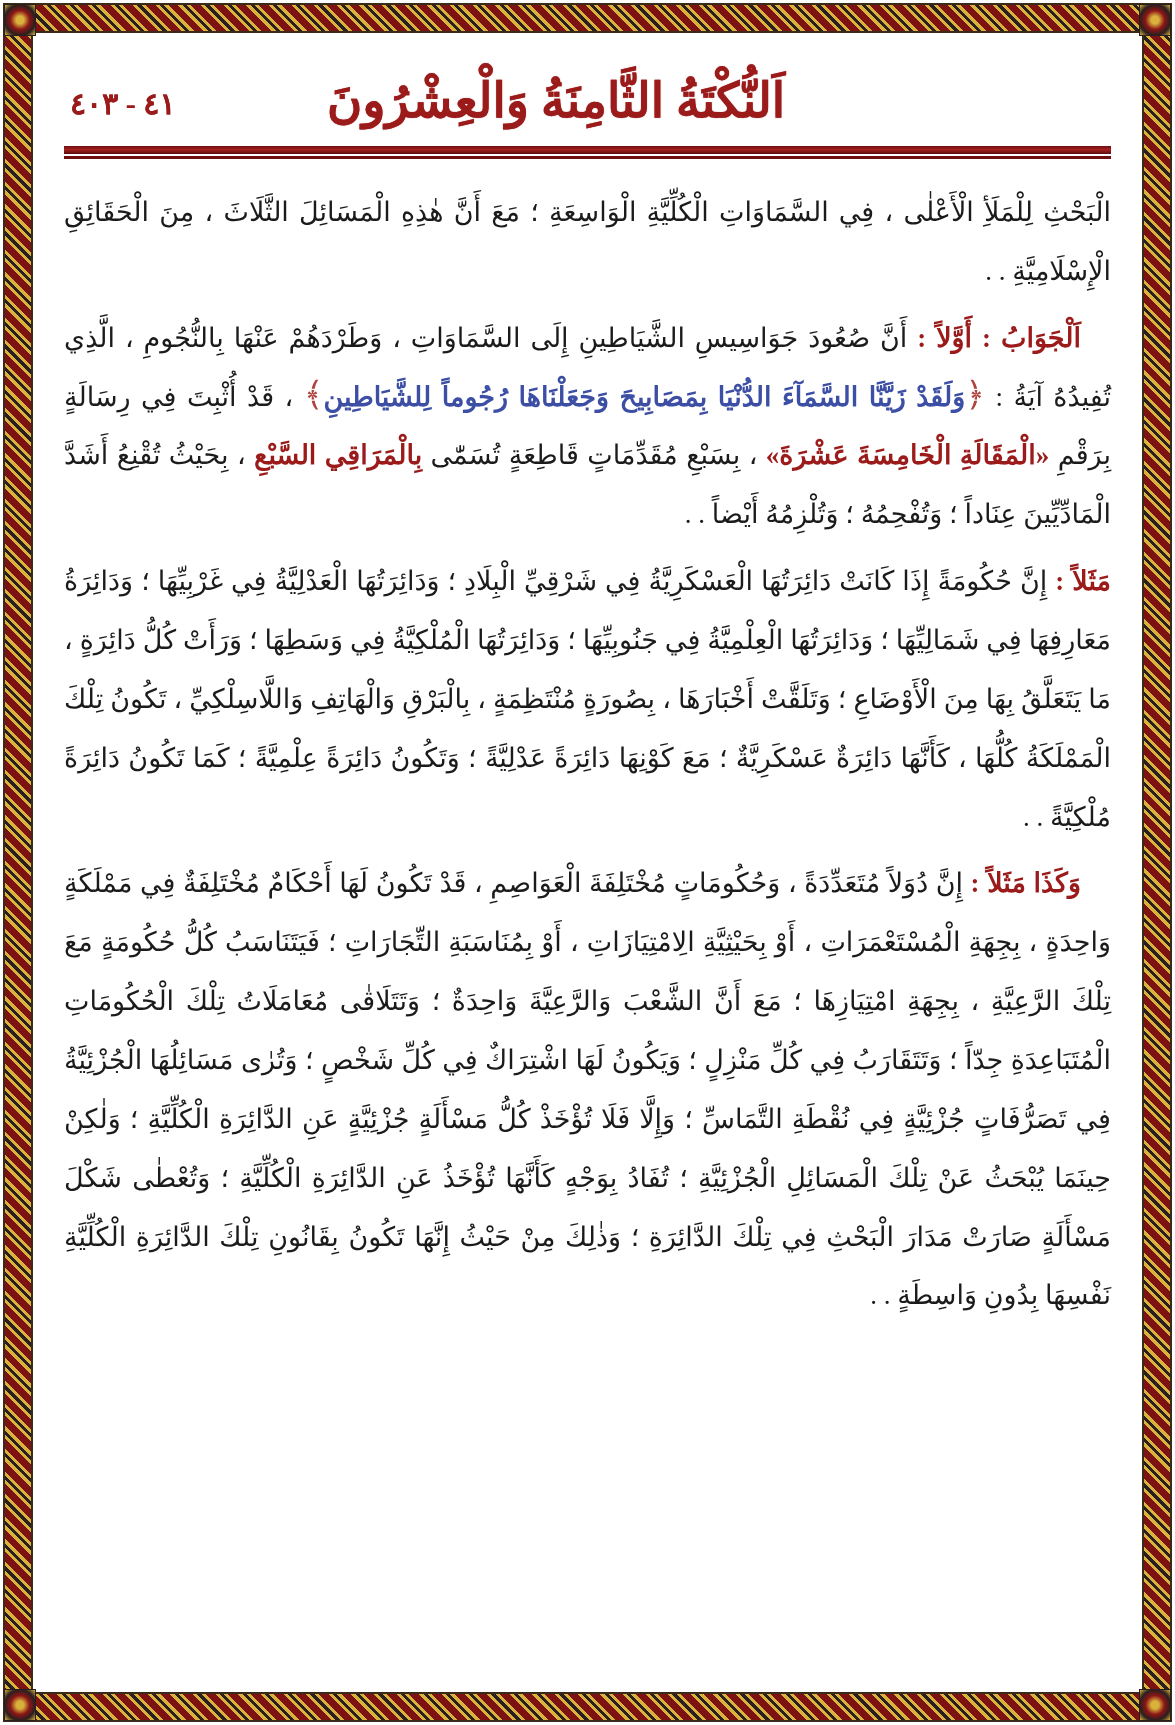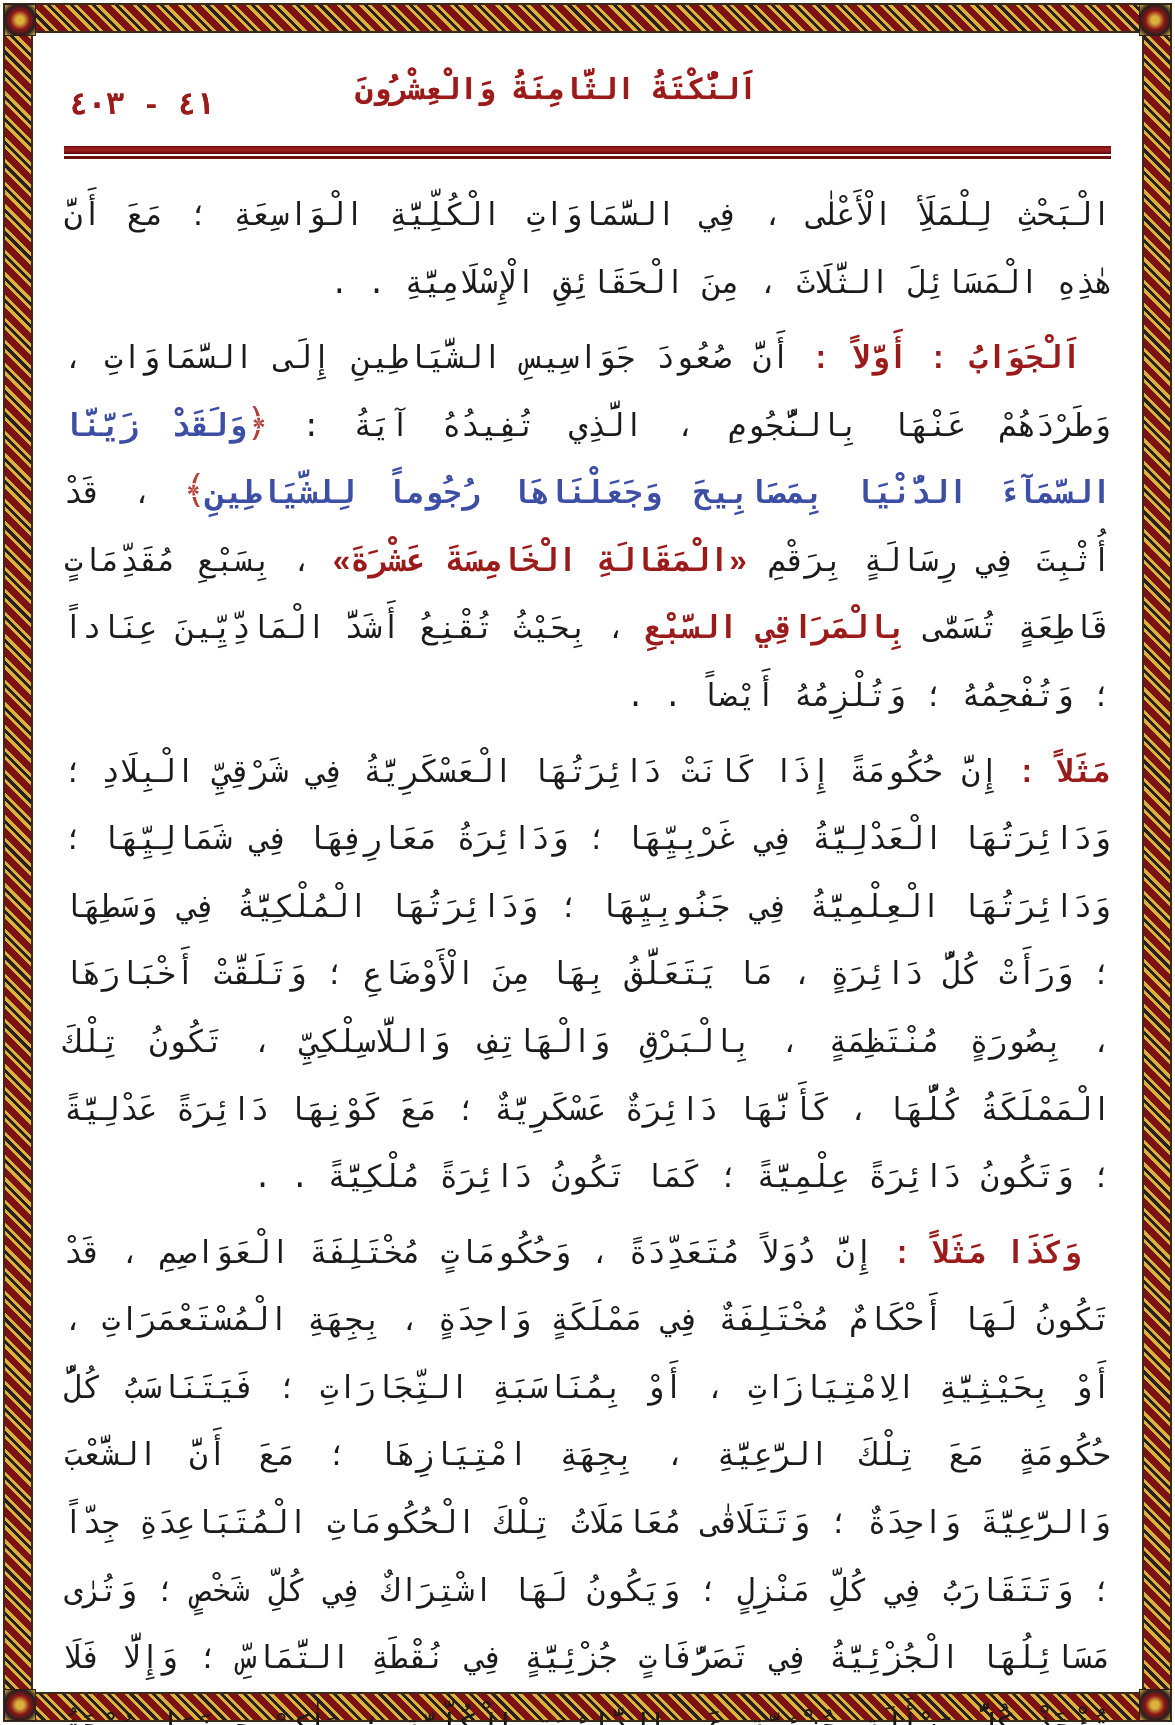--- a/index.html
+++ b/index.html
@@ -1,21 +1,21 @@
 <!DOCTYPE html>
 <html lang="ar" dir="rtl" style="--accent: #9b1b1b; --verse: #3d4fa5; --ink: #1b1b1b;"><head>
 <meta charset="utf-8">
 <style>
   html,body { margin:0; padding:0; background:#ffffff; }
   .page {
     position:relative;
     width:1175px; height:1725px;
     background:#ffffff;
     overflow:hidden;
-    font-family:Liberation Mono, monospace;
+    font-family:Liberation Serif, serif;
   }
   
   .ornate-border {
     position:absolute; inset:5px;
     border:26px solid transparent;
     border-image: repeating-linear-gradient(45deg,
       #7d1212 0 7px, #d9b13b 7px 10px, #2a1f1f 10px 13px, #d9b13b 13px 16px) 26;
     box-shadow: 0 0 0 2px #3a2a1a, inset 0 0 0 2px #3a2a1a;
     pointer-events:none;
   }
@@ -32,36 +32,36 @@
     padding:30px 24px 0 24px;
   }
   .page-header { position:relative; height:78px; }
   .page-number {
     position:absolute; left:6px; top:20px;
     font-size:30px; font-weight:bold; color:var(--accent);
     text-shadow:0 0 0.6px var(--accent);
   }
   .page-title {
     position:absolute; left:47%; transform:translateX(-50%); top:6px;
-    font-size:29px; font-weight:bold; color:var(--accent);
+    font-size:48px; font-weight:bold; color:var(--accent);
     text-shadow:0 0 0.8px var(--accent);
     white-space:nowrap;
   }
   .header-rule { margin-top:2px; }
   .header-rule .thick {
     height:8px;
     background:linear-gradient(#6e0e0e, #a32020 45%, #5a0b0b);
   }
   .header-rule .thin {
     height:3px; margin-top:2px; background:#6e0e0e;
   }
 
   .body-text {
     margin-top:24px;
-    font-size:31px;
+    font-size:27px;
     line-height:2.18;
     color:var(--ink);
     text-align:justify;
     text-justify:inter-word;
   }
   .body-text p { margin:0 0 8px 0; }
   .body-text p.indent { text-indent:30px; }
   .seg-ink   { color:var(--ink); }
   .seg-red   { color:var(--accent); font-weight:bold; }
   .seg-blue  { color:var(--verse); font-weight:bold; }

